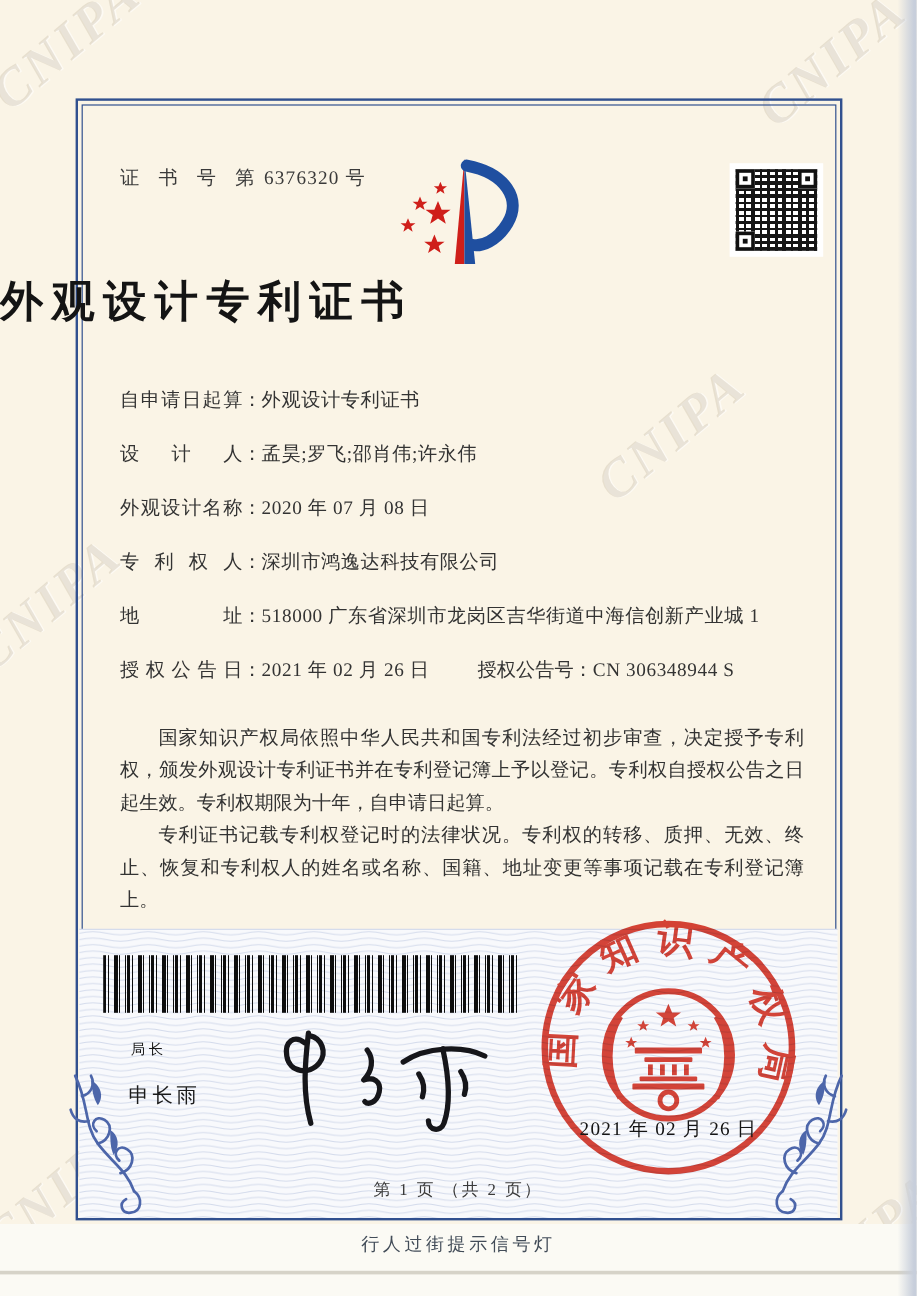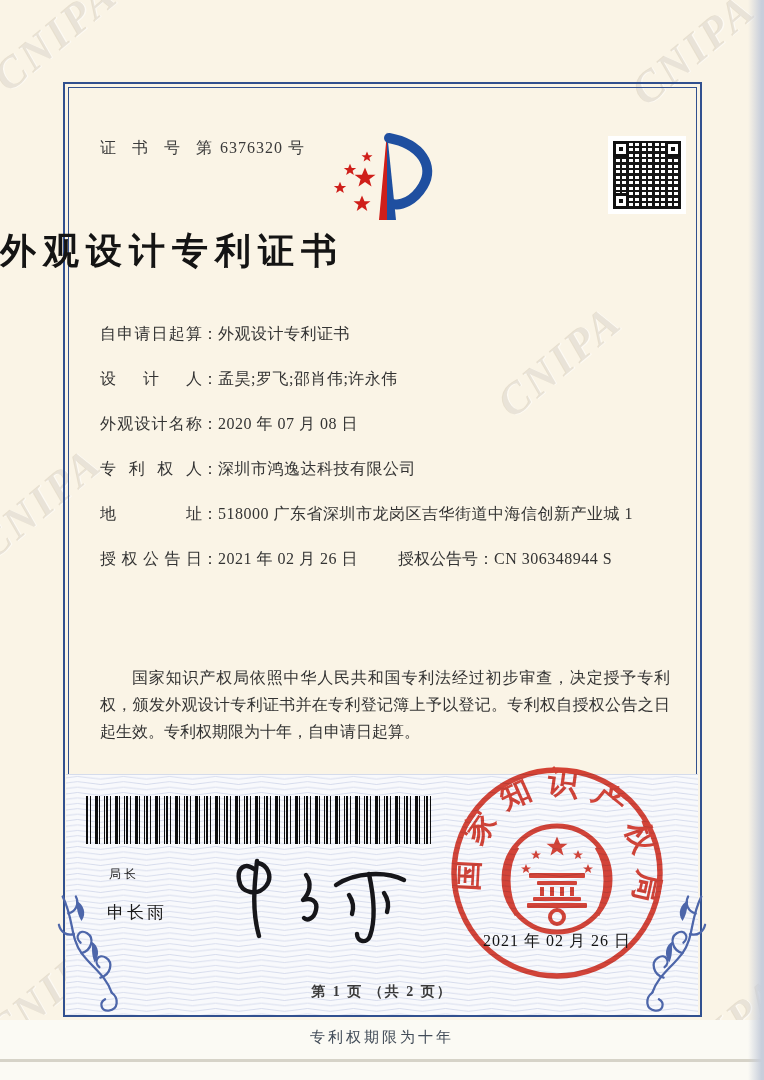--- a/index.html
+++ b/index.html
@@ -38,21 +38,21 @@
       letter-spacing:7px;color:#141414;z-index:3;}
   
   .fields{left:100px;top:321px;width:572px;font-size:16px;line-height:26px;z-index:3;color:#333;}
   .frow{margin-bottom:19px;white-space:nowrap;}
   .flabel{display:inline-block;width:102px;text-align:justify;text-align-last:justify;vertical-align:top;}
   .fval{letter-spacing:.5px;}
   .addr2{padding-left:119px;margin-top:-17px;}
   .grant-row{display:flex;font-family:Liberation Serif, serif;}
   .grant-right{margin-left:40px;}
   
-  .paras{left:100px;top:664px;width:570px;z-index:3;font-size:16px;line-height:27px;
+  .paras{left:100px;top:602px;width:570px;z-index:3;font-size:16px;line-height:27px;
       text-align:justify;color:#333;}
   .paras p{margin:0;text-indent:2em;}
   
   .panel{left:66px;top:774px;width:632px;height:240px;background:#f8f9fc;z-index:2;
       border-top:1px solid rgba(150,165,205,.35);}
   .panel svg{display:block;}
   
   .barcode{left:86px;top:796px;width:346px;height:48px;z-index:3;
       background:repeating-linear-gradient(90deg,
         #0d0d0d 0 2px,transparent 2px 4px,#0d0d0d 4px 5px,transparent 5px 9px,
@@ -65,21 +65,21 @@
   
   .flourish{z-index:3;}
   .fl-right{left:641px;top:891px;}
   .fl-left{left:57px;top:891px;transform:scaleX(-1);}
   
   .seal{left:446px;top:762px;z-index:4;mix-blend-mode:multiply;opacity:.93;}
   .seal-date{left:462px;top:931px;width:190px;text-align:center;font-size:16px;
       letter-spacing:1px;color:#141414;z-index:5;}
   
   .page-info{left:0;top:983px;width:764px;text-align:center;font-size:14px;
-      letter-spacing:2px;color:#3a3a3a;z-index:4;font-weight:bold;}
+      letter-spacing:2px;color:#3a3a3a;z-index:4;}
   .continuation{left:0;top:1028px;width:764px;text-align:center;font-size:15px;
       letter-spacing:3px;color:#424c58;z-index:7;}
 </style>
 </head>
 <body>
 
 <div class="abs wm" style="left:-18px;top:10px;">CNIPA</div>
 <div class="abs wm" style="left:620px;top:24px;">CNIPA</div>
 <div class="abs wm" style="left:486px;top:336px;">CNIPA</div>
 <div class="abs wm" style="left:-34px;top:478px;">CNIPA</div>
@@ -150,20 +150,21 @@
       <span class="flabel">授权公告日</span><span>：</span><span class="fval">2021 年 02 月 26 日</span>
     </span>
     <span class="grant-right">
       <span>授权公告号</span><span>：</span><span class="fval">CN 306348944 S</span>
     </span>
   </div>
 </div>
 
 <div class="abs paras">
   <p>国家知识产权局依照中华人民共和国专利法经过初步审查，决定授予专利权，颁发外观设计专利证书并在专利登记簿上予以登记。专利权自授权公告之日起生效。专利权期限为十年，自申请日起算。</p>
+  <p>专利证书记载专利权登记时的法律状况。专利权的转移、质押、无效、终止、恢复和专利权人的姓名或名称、国籍、地址变更等事项记载在专利登记簿上。</p>
 </div>
 
 <div class="abs panel">
   <svg width="632" height="240">
     <defs>
       <pattern id="wv" width="46" height="5.4" patternUnits="userSpaceOnUse">
         <path d="M0 2.7 Q 11.5 0 23 2.7 T 46 2.7" fill="none" stroke="#b3bedc" stroke-width="0.9" opacity="0.55"></path>
       </pattern>
     </defs>
     <rect x="0" y="0" width="632" height="240" fill="url(#wv)"></rect>
@@ -244,13 +245,13 @@
       <circle cx="0" cy="44" r="7" fill="none" stroke="#d6372a" stroke-width="4"></circle>
     </g>
     <path d="M-40 42 C-52 22 -52 -8 -40 -26" fill="none" stroke="#d6372a" stroke-width="5"></path>
     <path d="M40 42 C52 22 52 -8 40 -26" fill="none" stroke="#d6372a" stroke-width="5"></path>
   </g>
 </svg>
 
 <div class="abs seal-date">2021 年 02 月 26 日</div>
 
 <div class="abs page-info">第 1 页 （共 2 页）</div>
-<div class="abs continuation">专利权期限为十年</div>
+<div class="abs continuation">行人过街提示信号灯</div>
 
 </body></html>

